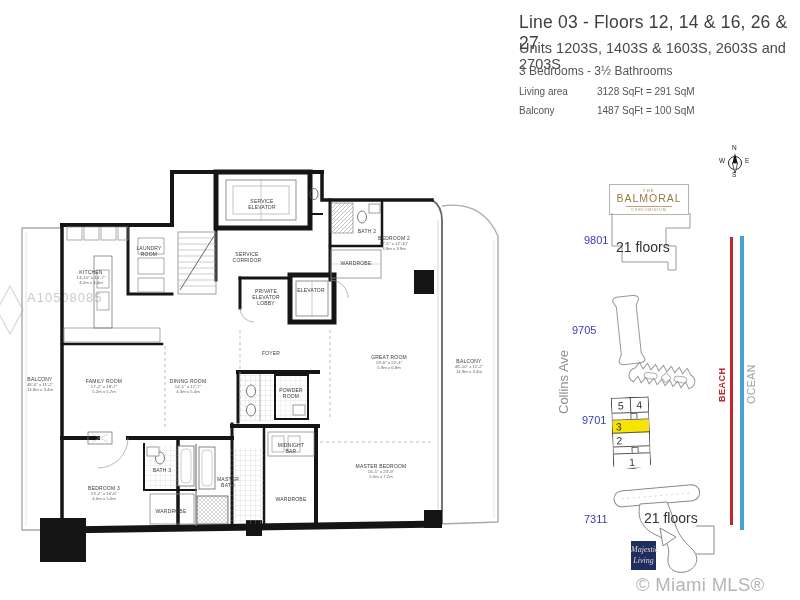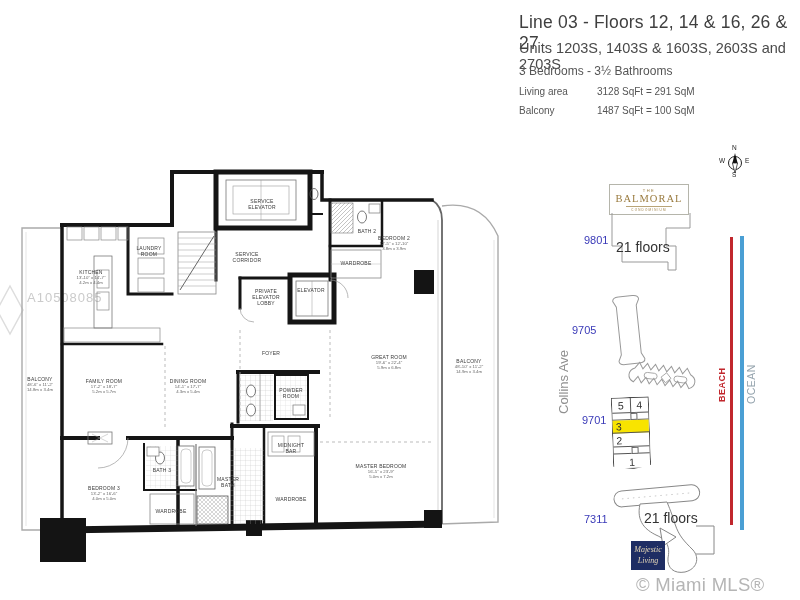--- a/index.html
+++ b/index.html
@@ -22,36 +22,36 @@
   .vtext{writing-mode:vertical-rl;transform:rotate(180deg)}
   .collins{left:556px;top:336px;height:78px;font-size:13px;color:#8f8f8f}
   .beach{left:717px;top:362px;height:40px;font-size:9px;font-weight:bold;color:#c1272d;letter-spacing:.5px}
   .ocean{left:745px;top:360px;height:44px;font-size:10.5px;color:#94a3ad;letter-spacing:.5px}
   .vline{position:absolute}
   .floors-note{font-size:14px;color:#333}
   .copyright{left:636px;top:574px;font-size:18.5px;color:#b5b5b5;letter-spacing:.3px}
   
   .balm{left:609px;top:184px;width:78px;height:29px;border:1px solid #b5b5ab;text-align:center;color:#9a7b3f;background:#fff}
   .balm .t{display:block;font-size:4px;letter-spacing:1.5px;margin-top:3px}
-  .balm .n{display:block;font-family:Liberation Serif, serif;font-size:10.5px;letter-spacing:1px;line-height:1.1}
+  .balm .n{display:block;font-family:Liberation Sans, sans-serif;font-size:10.5px;letter-spacing:1px;line-height:1.1}
   .balm .r{display:block;width:46px;height:1px;background:#b9a477;margin:1px auto}
   .balm .c{display:block;font-size:3px;letter-spacing:1.2px}
   
   .stack{left:612px;top:397px;width:36px;height:70px;border:1.5px solid #4a4a4a;background:#fff;transform:rotate(-2deg);display:flex;flex-direction:column;font-size:10.5px;color:#333}
   .stack .row{position:relative;border-bottom:1px solid #555;display:flex}
   .stack .cell{flex:1;display:flex;align-items:center;justify-content:center}
   .stack .r54{height:14px}
   .stack .r54 .cell+.cell{border-left:1px solid #555}
   .stack .core{height:6px}
   .stack .core .sq{position:absolute;width:5px;height:5px;border:.8px solid #666;background:#fff}
   .stack .r3{height:13px;background:#f8e400;align-items:center;padding-left:3px}
   .stack .r2{height:13px;align-items:center;padding-left:3px}
   .stack .r1{height:14px;border-bottom:none;align-items:flex-end;justify-content:center}
   
-  .maj{left:631px;top:541px;width:34px;height:29px;background:#1e2d63;color:#e7d9b8;text-align:center;font-family:"Liberation Serif",serif;font-style:italic;font-size:8px;line-height:1.4;padding-top:3px;box-sizing:border-box}
+  .maj{left:631px;top:541px;width:25px;height:29px;background:#1e2d63;color:#e7d9b8;text-align:center;font-family:"Liberation Serif",serif;font-style:italic;font-size:8px;line-height:1.4;padding-top:3px;box-sizing:border-box}
   
   .compass{left:719px;top:144px;width:32px;height:38px;font-size:6.5px;color:#222}
   .compass span{position:absolute}
 </style>
 </head>
 <body>
 
 <div class="abs h1">Line 03  -  Floors 12, 14 &amp; 16, 26 &amp; 27</div>
 <div class="abs h2">Units 1203S, 1403S &amp; 1603S, 2603S and 2703S</div>
 <div class="abs h3">3  Bedrooms  -  3½  Bathrooms</div>

